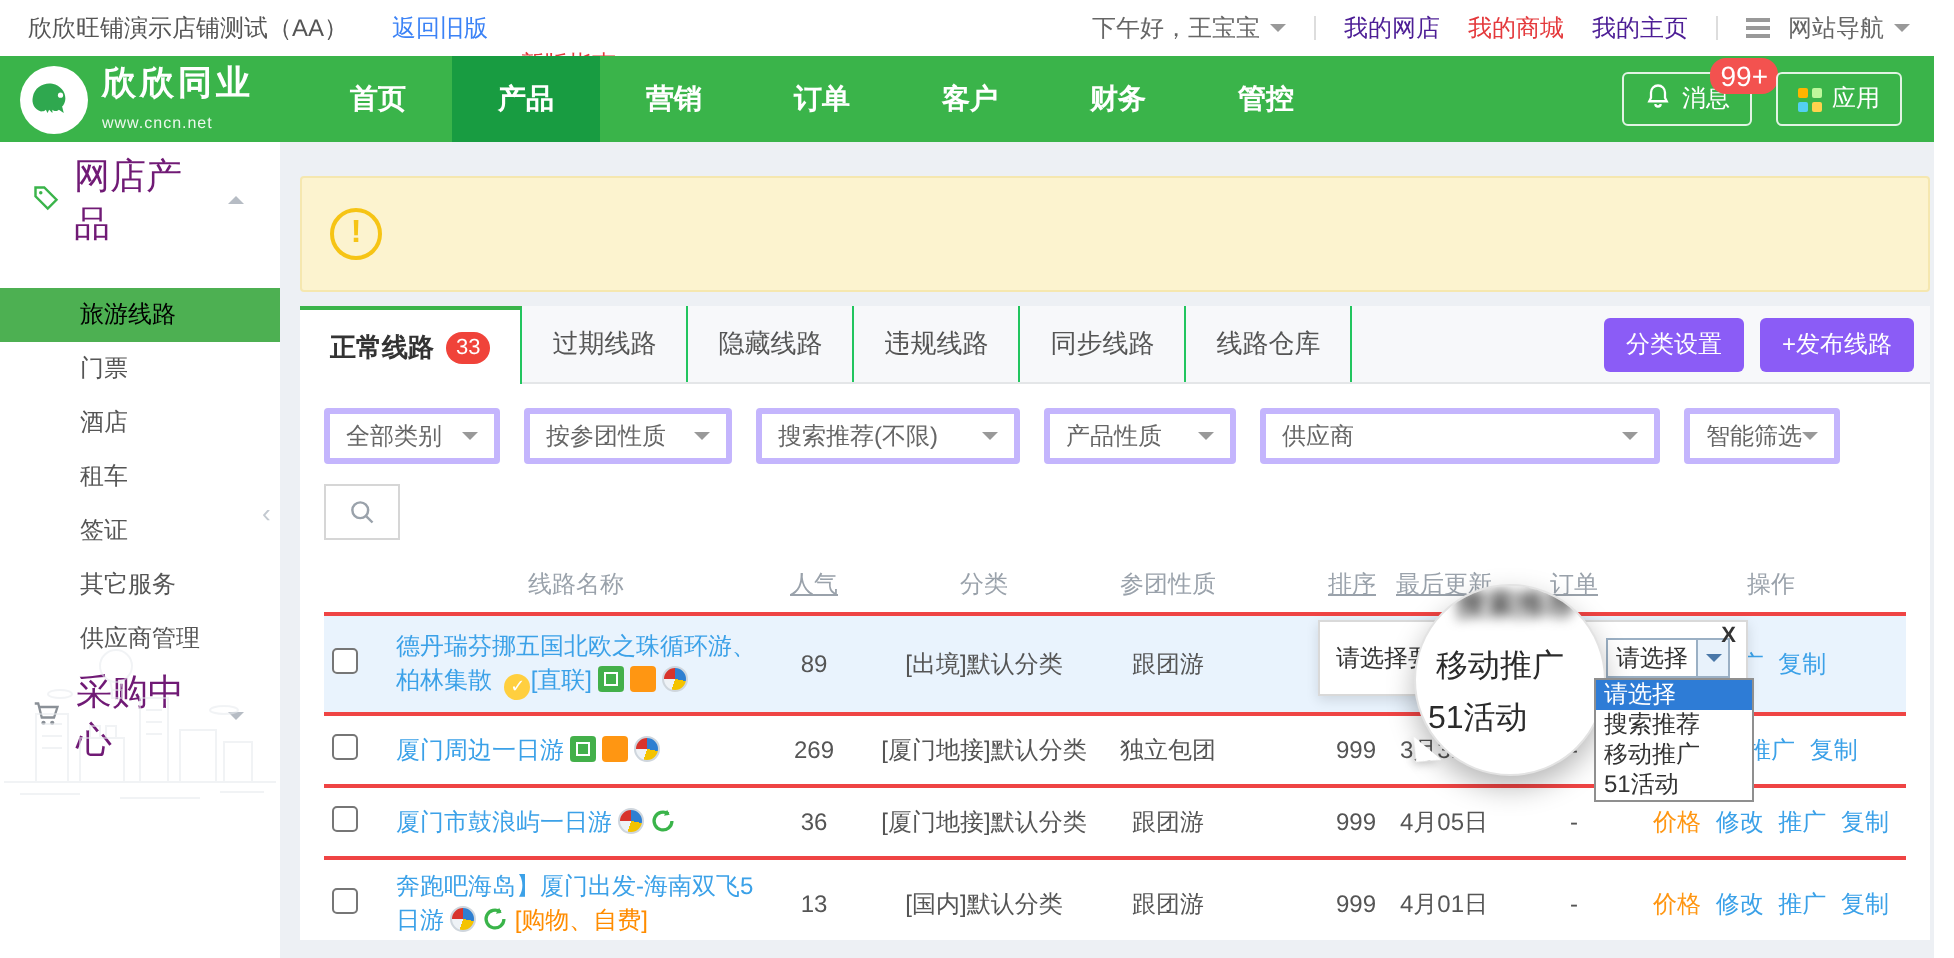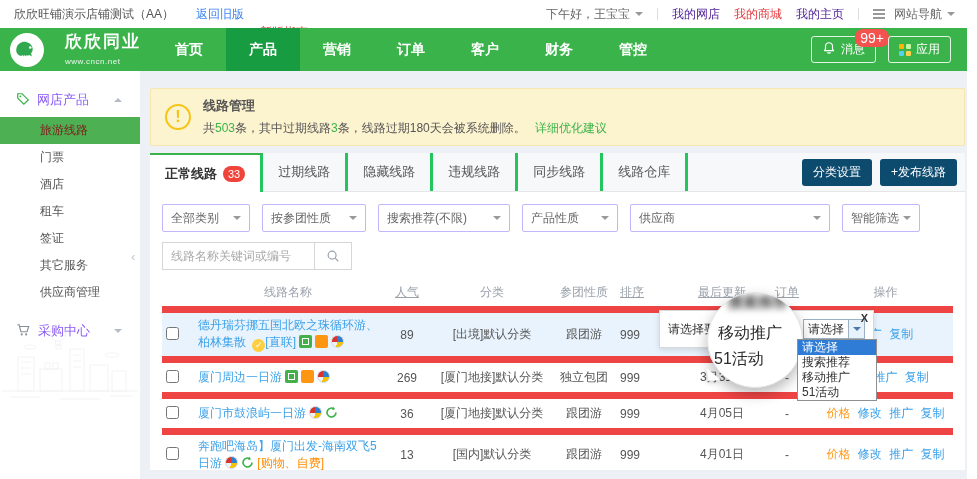--- a/index.html
+++ b/index.html
@@ -18,21 +18,21 @@
   .sep { width:1px; height:12px; background:#ddd; }
   .caret-down { width:0; height:0; border:4px solid transparent; border-top-color:#999; margin-top:4px; display:inline-block; }
   .greet { display:flex; align-items:center; gap:5px; color:#666; }
   .t-link { color:#4c1d95; }
   .t-link.hot { color:#e4393c; }
   .navburger { display:inline-flex; flex-direction:column; gap:2px; margin-right:4px; }
   .navburger i { width:12px; height:2px; background:#999; }
 
   
   .navbar { position:absolute; top:28px; left:0; width:967px; height:43px; background:#3ab44a; }
-  .brand { position:absolute; left:10px; top:0; height:43px; display:flex; align-items:center; gap:21px; }
+  .brand { position:absolute; left:10px; top:0; height:43px; display:flex; align-items:center; gap:7px; }
   .logo-circle { width:34px; height:34px; border-radius:50%; background:#fff; display:flex; align-items:center; justify-content:center; }
   .brand-text { color:#fff; line-height:1; }
   .brand-name { font-size:17px; font-weight:bold; letter-spacing:2px; }
   .brand-sub { font-size:8px; opacity:.9; margin-top:8px; letter-spacing:.5px; }
   .nav-menu { position:absolute; left:152px; top:0; height:43px; display:flex; }
   .nav-item { padding:0 23px; line-height:43px; color:#fff; font-size:14px; font-weight:bold; cursor:pointer; }
   .nav-item.active { background:#189c41; }
   .nav-right { position:absolute; right:16px; top:0; height:43px; display:flex; align-items:center; gap:12px; }
   .nav-btn { position:relative; border:1px solid rgba(255,255,255,.85); border-radius:3px; color:#fff;
     font-size:12px; padding:4px 10px; display:flex; align-items:center; gap:5px; cursor:pointer; }
@@ -41,71 +41,71 @@
   .appgrid { display:inline-grid; grid-template-columns:5px 5px; grid-gap:2px; }
   .appgrid i { width:5px; height:5px; border-radius:1px; }
   .ag1{background:#ffb400} .ag2{background:#bef79c} .ag3{background:#53d0f2} .ag4{background:#ffd24d}
 
   
   .content-bg { position:absolute; top:71px; left:0; width:967px; bottom:0; background:#edf0f4; }
   .rstrip { position:absolute; top:28px; right:0; width:10px; bottom:0; background:#fff; }
 
   
   .sidebar { position:absolute; top:71px; left:0; width:140px; bottom:0; background:#fff; }
-  .side-group { display:flex; align-items:center; gap:7px; padding:0 18px 0 16px; height:34px; font-size:13px; color:#8b5cf6; cursor:pointer; }
+  .side-group { display:flex; align-items:center; gap:7px; padding:0 18px 0 16px; height:34px; font-size:18px; color:#701a75; cursor:pointer; }
   .side-group .arr { margin-left:auto; width:0; height:0; border:4px solid transparent; }
   .arr.up { border-bottom-color:#b6bcc4; margin-bottom:4px; }
   .arr.down { border-top-color:#b6bcc4; margin-top:4px; }
   .side-item { height:27px; line-height:27px; padding-left:40px; font-size:12px; color:#555; cursor:pointer; }
-  .side-item.active { background:#4db052; color:#7f1d1d; }
+  .side-item.active { background:#4db052; color:#000000;margin-top:27px; }
   .collapse-handle { position:absolute; left:131px; top:178px; color:#c3c9d0; font-size:13px; cursor:pointer; }
   .skyline { position:absolute; left:0; top:248px; width:140px; opacity:.55; }
 
   
   .notice { position:absolute; left:150px; top:88px; width:815px; height:58px; background:#fcf3cf;
     border:1px solid #f5e7af; border-radius:2px; display:flex; align-items:center; padding:0 14px; }
   .notice-ic { width:26px; height:26px; border-radius:50%; border:2px solid #f6c415; color:#f6c415;
     font-weight:bold; font-size:16px; display:flex; align-items:center; justify-content:center; margin-right:12px; flex:none; }
   .notice-title { font-size:13px; font-weight:bold; color:#555; margin-bottom:5px; }
   .notice-text { font-size:12px; color:#555; }
   .num-green { color:#3ab44a; }
   .notice-link { color:#3ab44a; text-decoration:none; margin-left:6px; }
 
   
   .card { position:absolute; left:150px; top:153px; width:815px; height:317px; background:#fff; overflow:hidden; }
   .tab-strip { height:39px; background:#f7f8fa; border-bottom:1px solid #e4e6e8; display:flex; align-items:stretch; }
-  .tab { padding:0 15px; line-height:38px; font-size:13px; color:#555; border-right:3px solid #22c55e;
+  .tab { padding:0 15px; line-height:38px; font-size:13px; color:#555; border-right:1px solid #22c55e;
     display:flex; align-items:center; gap:6px; cursor:pointer; }
   .tab.active { background:#fff; border-top:2px solid #3ab44a; color:#333; font-weight:bold; margin-bottom:-1px; line-height:35px; }
   .tab-badge { background:#f0433a; color:#fff; font-size:11px; line-height:16px; padding:0 5px; border-radius:9px; font-weight:normal; }
   .tab-actions { margin-left:auto; display:flex; align-items:center; gap:8px; padding-right:8px; }
-  .btn-orange { background:#0c4a6e; color:#fff; font-size:12px; padding:5px 11px; border-radius:3px; cursor:pointer; border:none; }
+  .btn-orange { background:#8b5cf6; color:#fff; font-size:12px; padding:5px 11px; border-radius:3px; cursor:pointer; border:none; }
 
   .filters { display:flex; gap:12px; padding:12px 12px 0 12px; }
-  .fselect { height:28px; border:1px solid #c4b5fd; border-radius:2px; display:flex; align-items:center;
+  .fselect { height:28px; border:3px solid #c4b5fd; border-radius:2px; display:flex; align-items:center;
     justify-content:space-between; padding:0 8px; font-size:12px; color:#666; background:#fff; cursor:pointer; }
   .w1{width:88px}.w2{width:104px}.w3{width:132px}.w4{width:96px}.w5{width:200px}.w6{width:78px}
   .search-row { display:flex; padding:10px 12px 0 12px; }
   .search-input { width:152px; height:28px; border:1px solid #d6d6d6; border-right:none; padding:0 8px; font-size:12px; color:#333; outline:none; }
   .search-input::placeholder { color:#aaa; }
   .search-btn { width:38px; height:28px; border:1px solid #d6d6d6; background:#fff; display:flex; align-items:center; justify-content:center; cursor:pointer; }
 
   
   .table { margin:8px 12px 0 12px; }
   .thead { display:flex; align-items:center; height:28px; font-size:12px; color:#9aa2ab; }
-  .trow { display:flex; align-items:center; border-top:7px solid #ef4444; font-size:12px; color:#555; }
+  .trow { display:flex; align-items:center; border-top:2px solid #ef4444; font-size:12px; color:#555; }
   .r0 { min-height:50px; background:#e9f3fd; }
   .r1,.r2 { min-height:36px; }
   .r3 { min-height:46px; }
   .col-cb{width:36px; text-align:left; padding-left:4px;}
   .col-name{width:180px; line-height:17px;}
   .col-pop{width:58px; text-align:center;}
   .col-cat{width:112px; text-align:center;}
   .col-nature{width:72px; text-align:center;}
-  .col-sort{width:68px; text-align:left;}
+  .col-sort{width:68px; text-align:right;}
   .col-upd{width:68px; text-align:center;}
   .col-ord{width:62px; text-align:center;}
   .col-ops{flex:1; text-align:center; white-space:nowrap;}
   .u{text-decoration:underline; cursor:pointer;}
   .name-link { color:#3ba1e8; text-decoration:none; }
   .op-link { color:#3ba1e8; text-decoration:none; margin:0 2px; }
   .op-link.orange { color:#ff9612; }
   .note-orange { color:#ff8c00; }
   .ic { display:inline-block; width:13px; height:13px; border-radius:2px; vertical-align:-2px; margin-left:3px; }
   .ic-green{background:#43b04a; box-shadow:inset 0 0 0 3px #43b04a, inset 0 0 0 4px #fff;}
@@ -268,27 +268,20 @@
       <line x1="2" y1="72" x2="138" y2="72"></line>
         <line x1="10" y1="78" x2="40" y2="78"></line>
         <line x1="60" y1="80" x2="100" y2="80"></line>
         <line x1="110" y1="77" x2="132" y2="77"></line>
     </svg>
     <span class="collapse-handle">‹</span>
   </div>
 
   <div class="notice">
     <span class="notice-ic">!</span>
-    <div>
-      <div class="notice-title">线路管理</div>
-      <div class="notice-text">
-        <span>共</span><span class="num-green">503</span><span>条，其中过期线路</span><span class="num-green">3</span><span>条，线路过期180天会被系统删除。</span>
-        <a href="#" class="notice-link">详细优化建议</a>
-      </div>
-    </div>
   </div>
 
   <div class="card">
     <div class="tab-strip">
       <div class="tab active">
         <span>正常线路</span>
         <span class="tab-badge">33</span>
       </div>
       <div class="tab">
           <span>过期线路</span>
@@ -332,21 +325,20 @@
           <span>供应商</span>
           <i class="caret-down"></i>
         </div>
       <div class="fselect w6">
           <span>智能筛选</span>
           <i class="caret-down"></i>
         </div>
     </div>
 
     <div class="search-row">
-      <input class="search-input" placeholder="线路名称关键词或编号" style="">
       <button class="search-btn">
         <svg width="14" height="14" viewBox="0 0 16 16">
             <circle cx="7" cy="7" r="4.5" fill="none" stroke="#9aa2ab" stroke-width="1.4"></circle>
             <line x1="10.5" y1="10.5" x2="14" y2="14" stroke="#9aa2ab" stroke-width="1.4"></line>
           </svg>
       </button>
     </div>
 
     <div class="table">
       <div class="thead">

